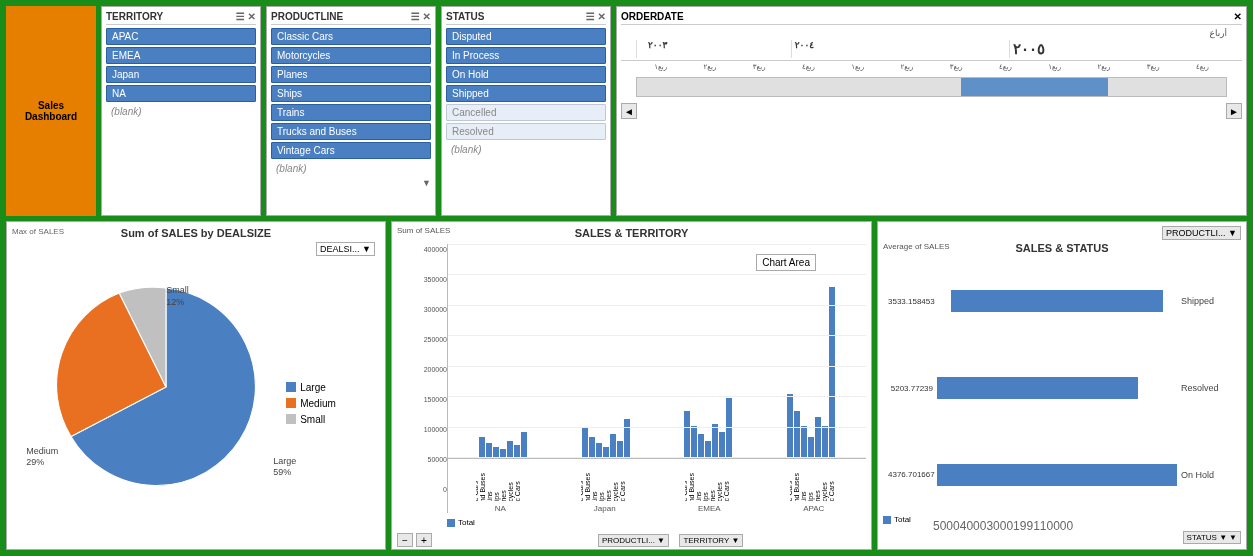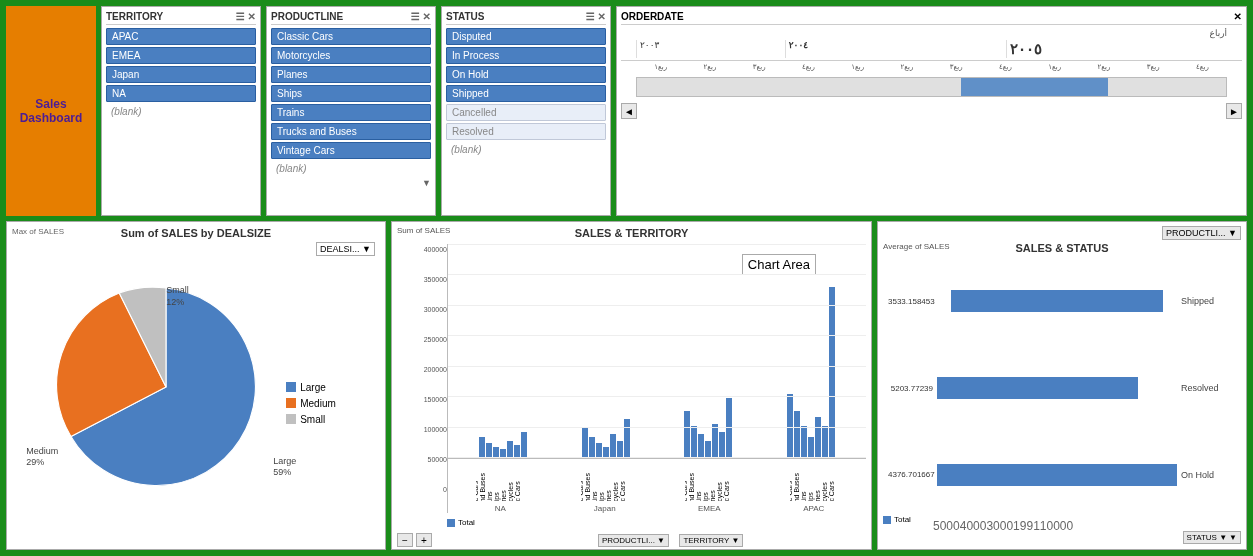--- a/index.html
+++ b/index.html
@@ -19,23 +19,23 @@
       gap: 5px;
     }
     
     .top-row {
       display: flex;
       gap: 5px;
       height: 210px;
     }
     .title-box {
       background: #e67e00;
-      color: #4c1d95;
+      color: #000000;
       font-weight: bold;
-      font-size: 12px;
+      font-size: 10px;
       width: 90px;
       min-width: 90px;
       display: flex;
       align-items: center;
       justify-content: center;
       text-align: center;
       padding: 8px;
     }
     .filter-panel {
       background: white;
@@ -231,21 +231,21 @@
       align-items: center;
       gap: 2px;
     }
     
     .chart-area-btn {
       position: absolute;
       top: 32px;
       right: 55px;
       background: white;
       border: 1px solid #aaa;
-      font-size: 13px;
+      font-size: 10px;
       padding: 2px 5px;
       cursor: pointer;
     }
     .productli-btn {
       position: absolute;
       top: 4px;
       right: 5px;
       background: #e8e8e8;
       border: 1px solid #aaa;
       font-size: 9px;
@@ -367,21 +367,21 @@
         <span>ORDERDATE</span>
         <span>✕</span>
       </div>
       <div class="timeline-area">
 
         <div style="display:flex; font-size:9px; color:#333; margin-bottom:2px; padding-left:15px; padding-right:15px;">
           <div style="flex:1; text-align:right; font-size:9px; color:#555;">أرباع</div>
         </div>
         <div style="display:flex; font-size:9px; color:#333; border-bottom:1px solid #ccc; padding-bottom:2px;">
           <div style="width:15px;"></div>
-          <div style="flex:1; text-align:left; font-weight:normal; font-size:9px; border-left:1px solid #ddd; padding-left:3px;">٢٠٠٣</div>
+          <div style="flex:1; text-align:left; font-weight:bold; font-size:9px; border-left:1px solid #ddd; padding-left:11px;">٢٠٠٣</div>
           <div style="flex:1.5; text-align:left; font-weight:bold; font-size:9px; border-left:1px solid #ddd; padding-left:3px;">٢٠٠٤</div>
           <div style="flex:1.5; text-align:left; font-weight:bold; font-size:15px; border-left:1px solid #ddd; padding-left:3px;">٢٠٠٥</div>
           <div style="width:15px;"></div>
         </div>
 
         <div style="display:flex; font-size:7px; color:#555; margin-top:2px; padding-left:15px; padding-right:15px;">
           <div style="flex:1; text-align:center;">ربع١</div>
           <div style="flex:1; text-align:center;">ربع٢</div>
           <div style="flex:1; text-align:center;">ربع٣</div>
           <div style="flex:1; text-align:center;">ربع٤</div>

